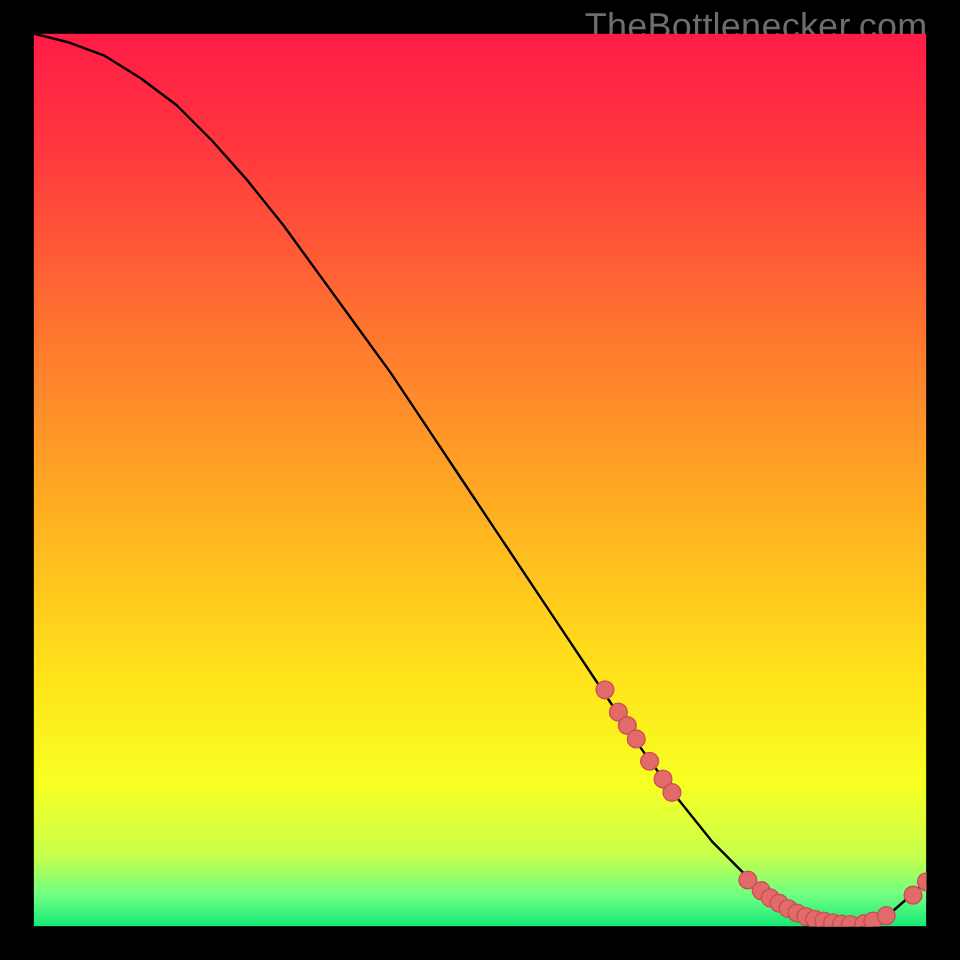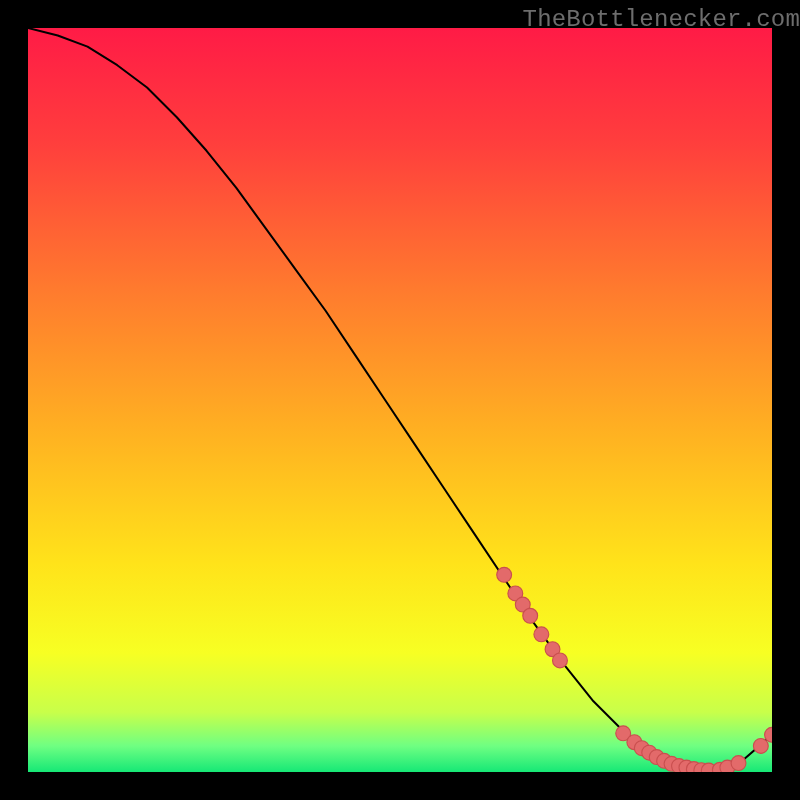--- a/index.html
+++ b/index.html
@@ -20,27 +20,26 @@
   .plot {
     position: absolute;
     left: 28px;
     top: 28px;
     width: 744px;
     height: 744px;
   }
   .watermark {
     position: absolute;
     top: 6px;
-    right: 0;
+    right: 27px;
     color: #6d6d6d;
-    font-size: 24px;
+    font-size: 30px;
     font-weight: 400;
     letter-spacing: 0.2px;
     user-select: none;
-    font-family: Liberation Mono, monospace;
   }
 </style>
 </head>
 <body>
 
 <div class="stage">
   <div class="watermark">TheBottlenecker.com</div>
 
   <svg class="plot" viewBox="0 0 100 100" preserveAspectRatio="none">
     <defs>

